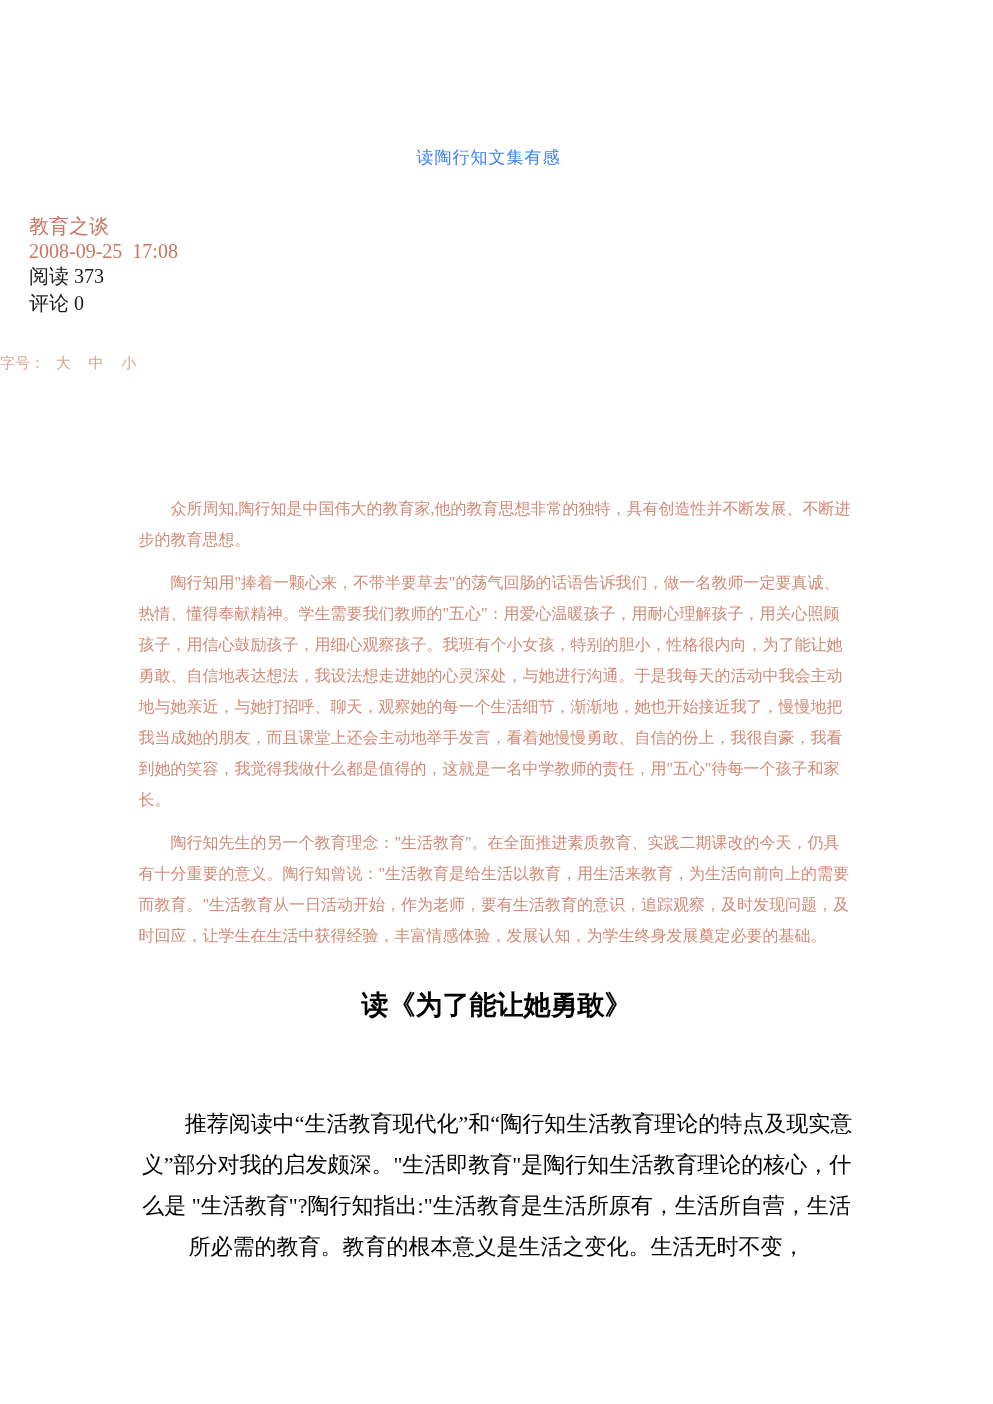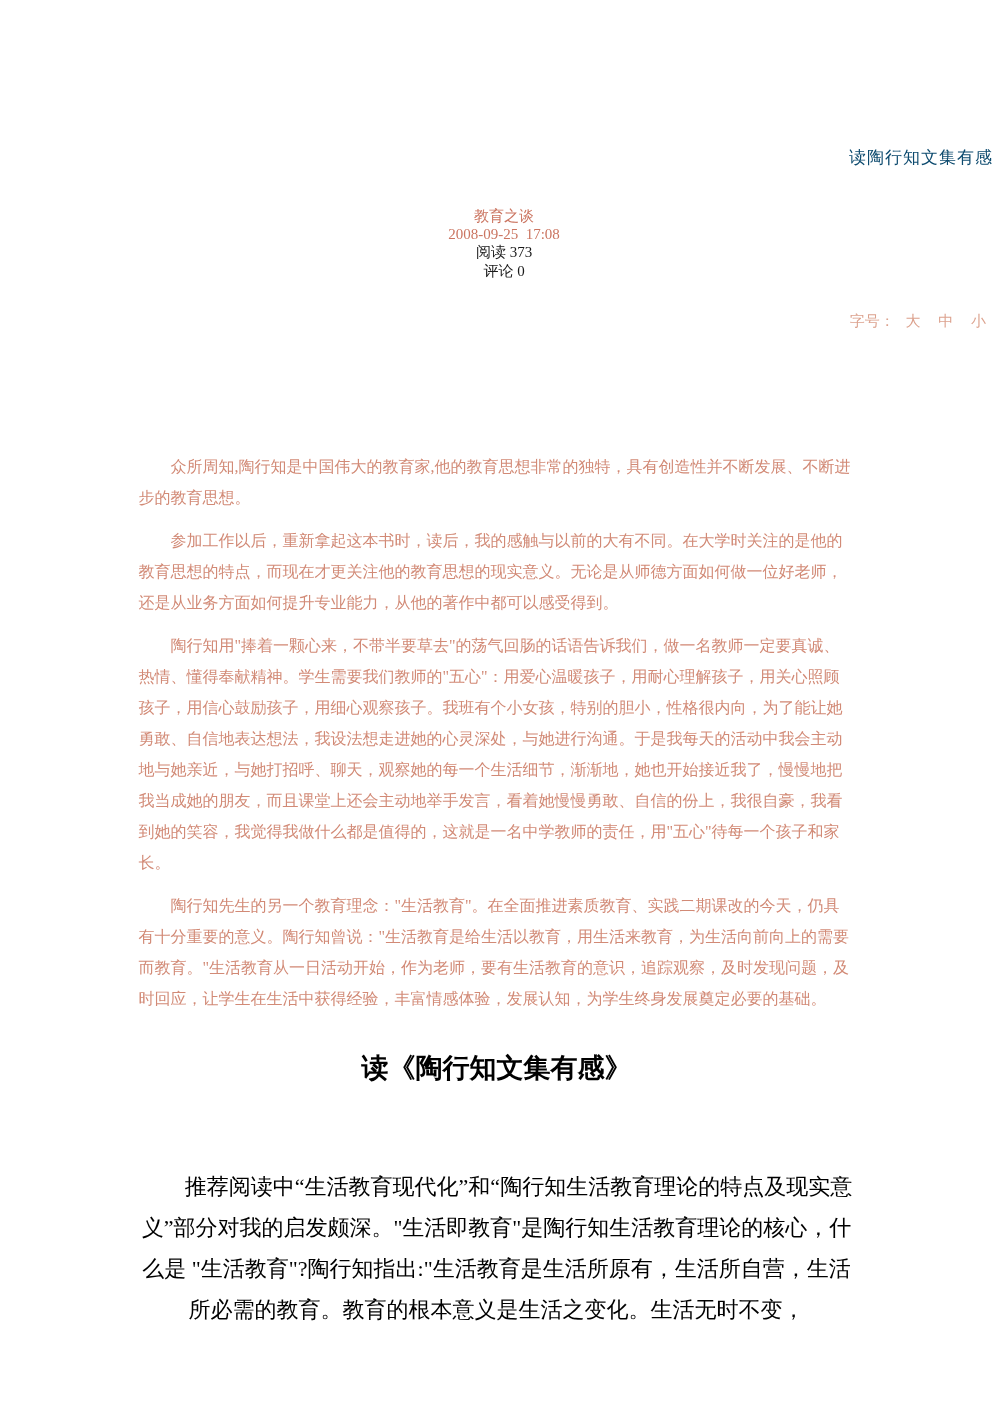--- a/index.html
+++ b/index.html
@@ -15,38 +15,38 @@
     color: #000000;
   }
   .page {
     width: 993px;
     height: 1404px;
     box-sizing: border-box;
     padding-top: 146px;
   }
   
   .post-title {
-    margin: 0 0 21px 0;
-    text-align: right;
+    margin: 0 16px 21px 0;
+    text-align: center;
     font-size: 17px;
     font-weight: normal;
-    color: #0c4a6e;
+    color: #3b82f6;
     letter-spacing: 1px;
   }
   .meta-row {
-    text-align: center;
-    font-size: 15px;
+    text-align: left;
+    font-size: 20px;
     color: #cb7561;
     margin: 0 0 14px 0;
     white-space: pre;
   }
   .meta-row .seg { margin: 0 9px; }
   .meta-row .dark { color: #1a1a1a; }
   .fontsize-row {
-    text-align: right;
+    text-align: left;
     font-size: 15px;
     color: #dca28e;
     margin: 0;
   }
   .fontsize-row .opt {
     margin: 0 7px;
     cursor: pointer;
   }
   
   .article {
@@ -94,24 +94,23 @@
 
   <div class="fontsize-row">
     <span>字号：</span>
     <span class="opt">大</span>
     <span class="opt">中</span>
     <span class="opt">小</span>
   </div>
 
   <div class="article">
     <p>　　众所周知,陶行知是中国伟大的教育家,他的教育思想非常的独特，具有创造性并不断发展、不断进步的教育思想。</p>
-    <p>　　参加工作以后，重新拿起这本书时，读后，我的感触与以前的大有不同。在大学时关注的是他的教育思想的特点，而现在才更关注他的教育思想的现实意义。无论是从师德方面如何做一位好老师，还是从业务方面如何提升专业能力，从他的著作中都可以感受得到。</p>
     <p>　　陶行知用"捧着一颗心来，不带半要草去"的荡气回肠的话语告诉我们，做一名教师一定要真诚、热情、懂得奉献精神。学生需要我们教师的"五心"：用爱心温暖孩子，用耐心理解孩子，用关心照顾孩子，用信心鼓励孩子，用细心观察孩子。我班有个小女孩，特别的胆小，性格很内向，为了能让她勇敢、自信地表达想法，我设法想走进她的心灵深处，与她进行沟通。于是我每天的活动中我会主动地与她亲近，与她打招呼、聊天，观察她的每一个生活细节，渐渐地，她也开始接近我了，慢慢地把我当成她的朋友，而且课堂上还会主动地举手发言，看着她慢慢勇敢、自信的份上，我很自豪，我看到她的笑容，我觉得我做什么都是值得的，这就是一名中学教师的责任，用"五心"待每一个孩子和家长。</p>
     <p>　　陶行知先生的另一个教育理念："生活教育"。在全面推进素质教育、实践二期课改的今天，仍具有十分重要的意义。陶行知曾说："生活教育是给生活以教育，用生活来教育，为生活向前向上的需要而教育。"生活教育从一日活动开始，作为老师，要有生活教育的意识，追踪观察，及时发现问题，及时回应，让学生在生活中获得经验，丰富情感体验，发展认知，为学生终身发展奠定必要的基础。</p>
   </div>
 
-  <h2 class="section-heading">读《陶行知文集有感》</h2>
+  <h2 class="section-heading">读《为了能让她勇敢》</h2>
 
   <div class="section2">
     <p>　　推荐阅读中“生活教育现代化”和“陶行知生活教育理论的特点及现实意义”部分对我的启发颇深。"生活即教育"是陶行知生活教育理论的核心，什么是 "生活教育"?陶行知指出:"生活教育是生活所原有，生活所自营，生活所必需的教育。教育的根本意义是生活之变化。生活无时不变，</p>
   </div>
 
 </div>
 
 </body></html>

